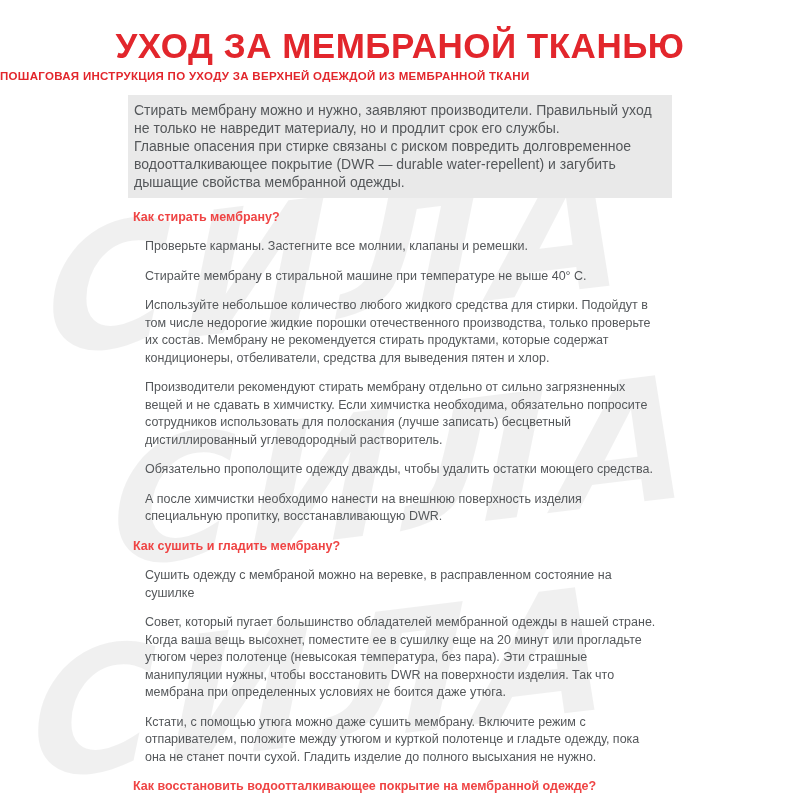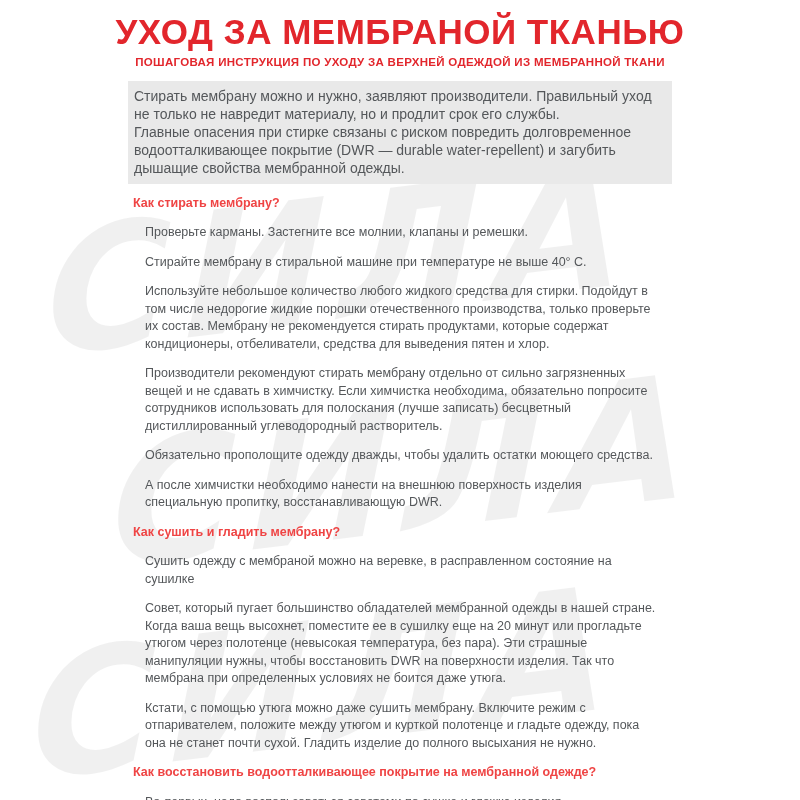--- a/index.html
+++ b/index.html
@@ -28,33 +28,32 @@
     letter-spacing: 14px;
     color: #000000;
     opacity: 0.055;
     white-space: nowrap;
     transform: rotate(-7deg) skewX(-8deg);
   }
   .wm1 { left: 45px;  top: 160px; }
   .wm2 { left: 110px; top: 372px; }
   .wm3 { left: 30px;  top: 584px; }
   
-  .hdr { position: relative; z-index: 1; padding-top: 13px; }
+  .hdr { position: relative; z-index: 1; padding-top: 27px; }
   .title {
     margin: 0;
     text-align: center;
     color: #e2262c;
     font-size: 35px;
     font-weight: 800;
     letter-spacing: 0.5px;
     line-height: 1.1;
   }
   .subtitle {
     margin-top: 4px;
-    text-align: center;
     color: #e2262c;
     font-size: 11.5px;
     font-weight: 700;
     letter-spacing: 0.3px;
   }
   
   .intro-box {
     position: relative;
     z-index: 1;
     margin: 13px 128px 0 128px;

